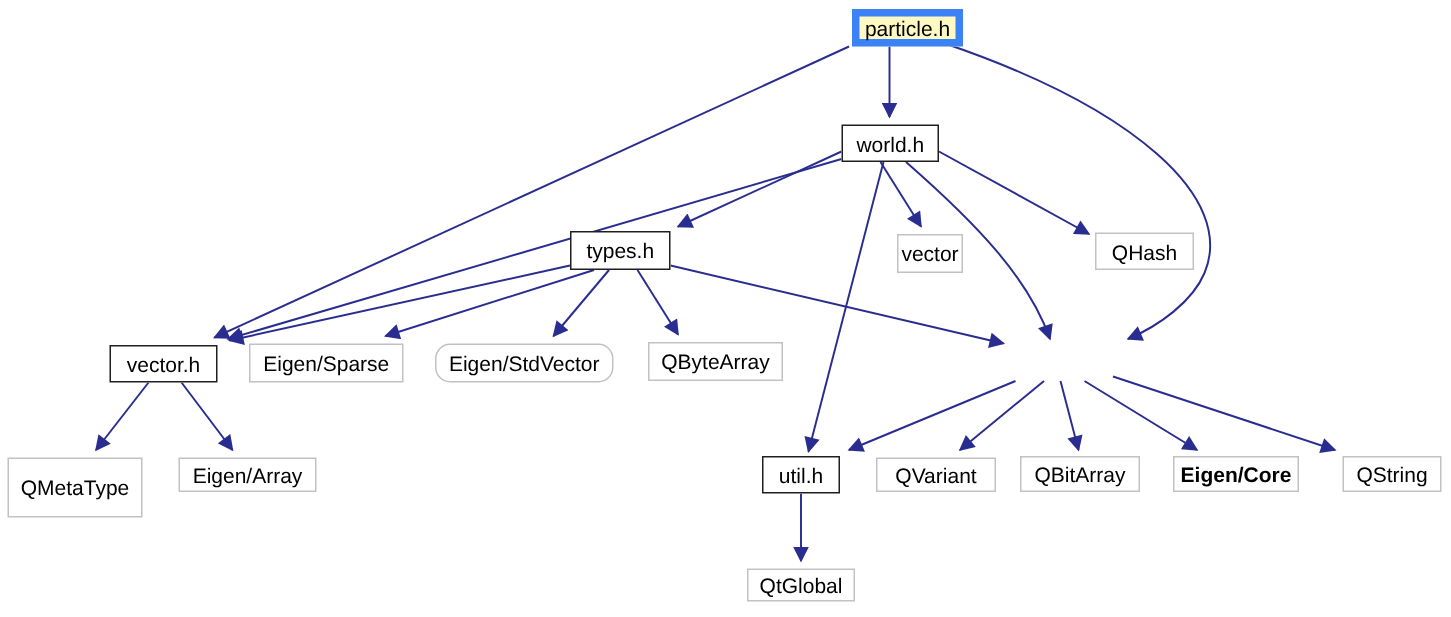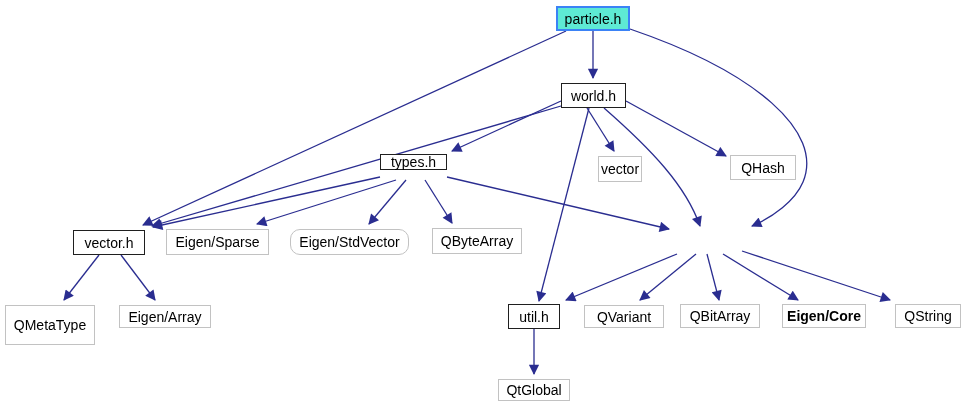--- a/index.html
+++ b/index.html
@@ -25,22 +25,23 @@
     background: #ffffff;
     border: 1px solid #1a1a1a;
     color: #000000;
     font-size: 14px;
     white-space: nowrap;
     z-index: 2;
   }
   .node.doc { border: 1.5px solid #1f1f1f; }
   .node.leaf { border: 1px solid #c2c2c2; }
   .node.root {
-    background: #5eead4;
-    border: 2px solid #3b82f6;
+    background: #fef9c3;
+    border: 5px solid #3b82f6;
+    margin-left: 12px;
   }
   path.edge {
     fill: none;
     stroke: #2a2d90;
     stroke-width: 1.3;
   }
 </style>
 </head>
 <body>
 
@@ -77,21 +78,21 @@
     <path class="edge" marker-end="url(#arrow)" d="M696,254 L640,300"></path>
     <path class="edge" marker-end="url(#arrow)" d="M707,254 L719,300"></path>
     <path class="edge" marker-end="url(#arrow)" d="M723,254 L798,300"></path>
     <path class="edge" marker-end="url(#arrow)" d="M742,251 L890,300"></path>
 
     <path class="edge" marker-end="url(#arrow)" d="M534,329 L534,374"></path>
   </svg>
 
   <div class="node root" style="left:556px; top:6px;   width:74px;  height:25px;">particle.h</div>
   <div class="node doc" style="left:561px; top:83px;  width:65px;  height:25px;">world.h</div>
-  <div class="node doc" style="left:380px; top:154px; width:67px;  height:16px;">types.h</div>
+  <div class="node doc" style="left:380px; top:154px; width:67px;  height:26px;">types.h</div>
   <div class="node leaf" style="left:598px; top:156px; width:44px;  height:26px;">vector</div>
   <div class="node doc" style="left:73px;  top:230px; width:72px;  height:25px;">vector.h</div>
   <div class="node leaf" style="left:730px; top:155px; width:66px;  height:25px;">QHash</div>
   <div class="node leaf" style="left:166px; top:229px; width:103px; height:26px;">Eigen/Sparse</div>
   <div class="node leaf" style="left:290px; top:229px; width:119px; height:26px;border-radius:10px;">Eigen/StdVector</div>
   <div class="node leaf" style="left:432px; top:228px; width:90px;  height:26px;">QByteArray</div>
   <div class="node doc" style="left:508px; top:304px; width:52px;  height:25px;">util.h</div>
   <div class="node leaf" style="left:584px; top:305px; width:80px;  height:23px;">QVariant</div>
   <div class="node leaf" style="left:680px; top:304px; width:80px;  height:24px;">QBitArray</div>
   <div class="node leaf" style="left:782px; top:304px; width:84px;  height:24px;font-weight:bold;">Eigen/Core</div>

